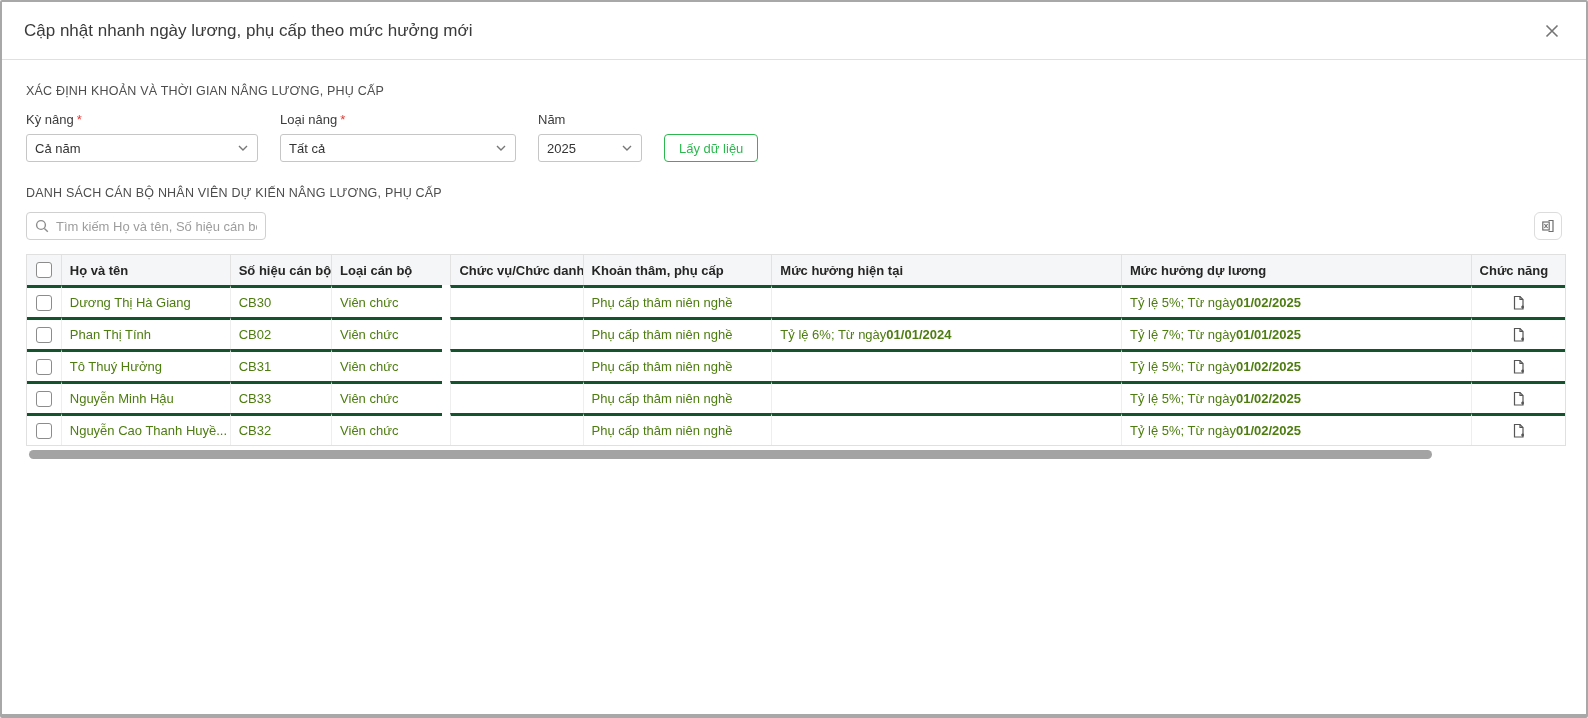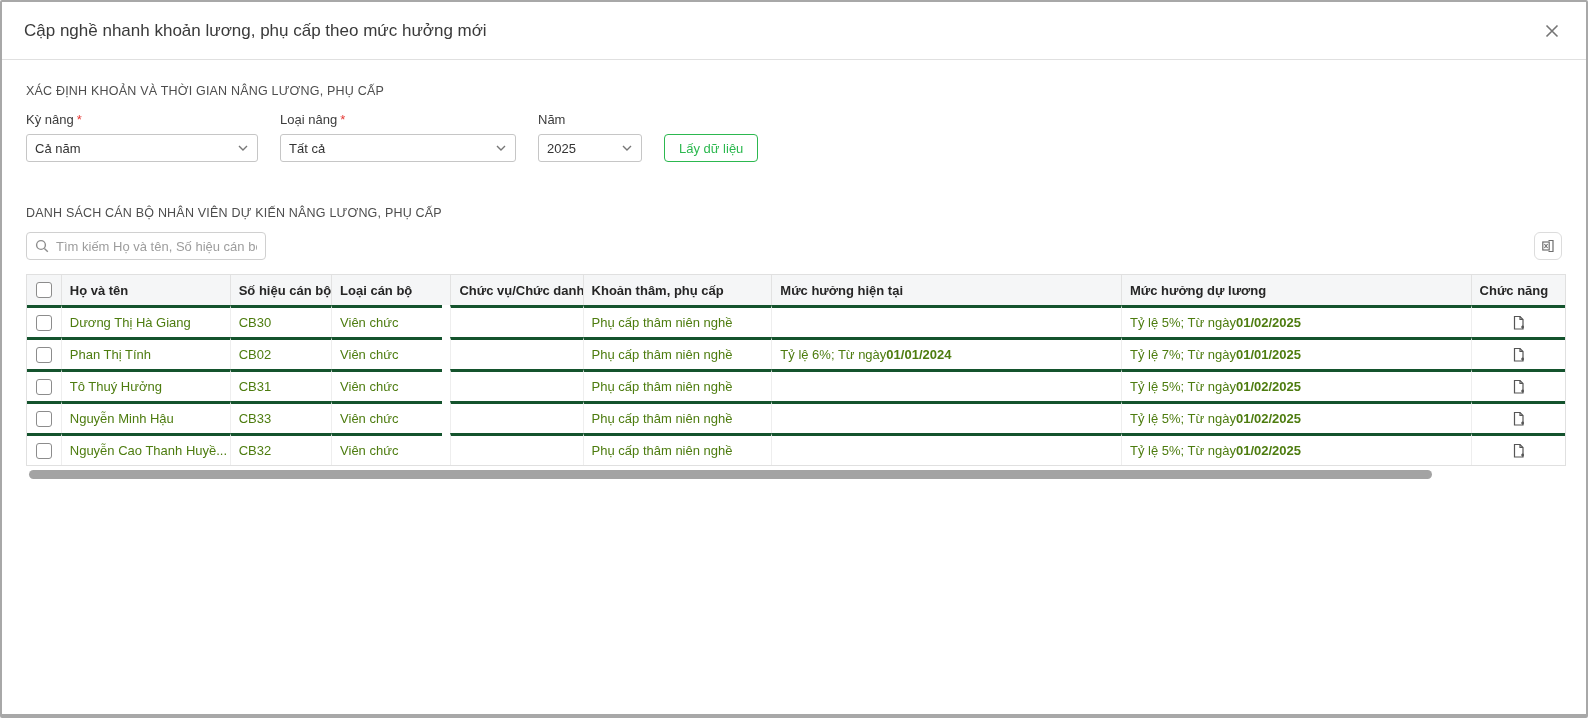--- a/index.html
+++ b/index.html
@@ -48,21 +48,21 @@
   }
   .select .chev { margin-left: auto; display: flex; align-items: center; color: #777; }
   .w1 { width: 236px; } .w2 { width: 232px; } .w3 { width: 104px; }
   .btn-outline-green {
     height: 28px; padding: 0 14px;
     border: 1px solid var(--green); border-radius: 4px;
     background: #fff; color: var(--green);
     font-size: 13px; font-weight: 500; cursor: pointer;
     font-family: inherit;
   }
-  .list-heading { margin-top: 44px; }
+  .list-heading { margin-top: 24px; }
   .toolbar-row { display: flex; align-items: center; margin-top: 12px; }
   .search-box {
     width: 240px; height: 28px;
     border: 1px solid #d0d0d0; border-radius: 4px;
     display: flex; align-items: center; padding: 0 8px; background: #fff;
   }
   .search-box svg { flex: 0 0 auto; color: #8d8d8d; }
   .search-box input {
     border: none; outline: none; flex: 1; margin-left: 7px;
     font-family: inherit; font-size: 13px; color: #333; background: transparent;
@@ -106,21 +106,21 @@
     background: #a3a3a3; cursor: pointer;
   }
   b { font-weight: 700; }
 </style>
 </head>
 <body>
 
 <div class="dialog" style="--green:#2CB84F">
 
   <div class="dialog-header">
-    <div class="dialog-title">Cập nghề nhanh khoản lương, phụ cấp theo mức hưởng mới</div>
+    <div class="dialog-title">Cập nhật nhanh ngày lương, phụ cấp theo mức hưởng mới</div>
     <div class="close-btn">
       <svg width="16" height="16" viewBox="0 0 16 16" fill="none" stroke="currentColor" stroke-width="1.6">
         <path d="M2.5 2.5 L13.5 13.5 M13.5 2.5 L2.5 13.5"></path>
       </svg>
     </div>
   </div>
 
   <div class="dialog-body">
 
     <div class="section-heading">XÁC ĐỊNH KHOẢN VÀ THỜI GIAN NÂNG LƯƠNG, PHỤ CẤP</div>

